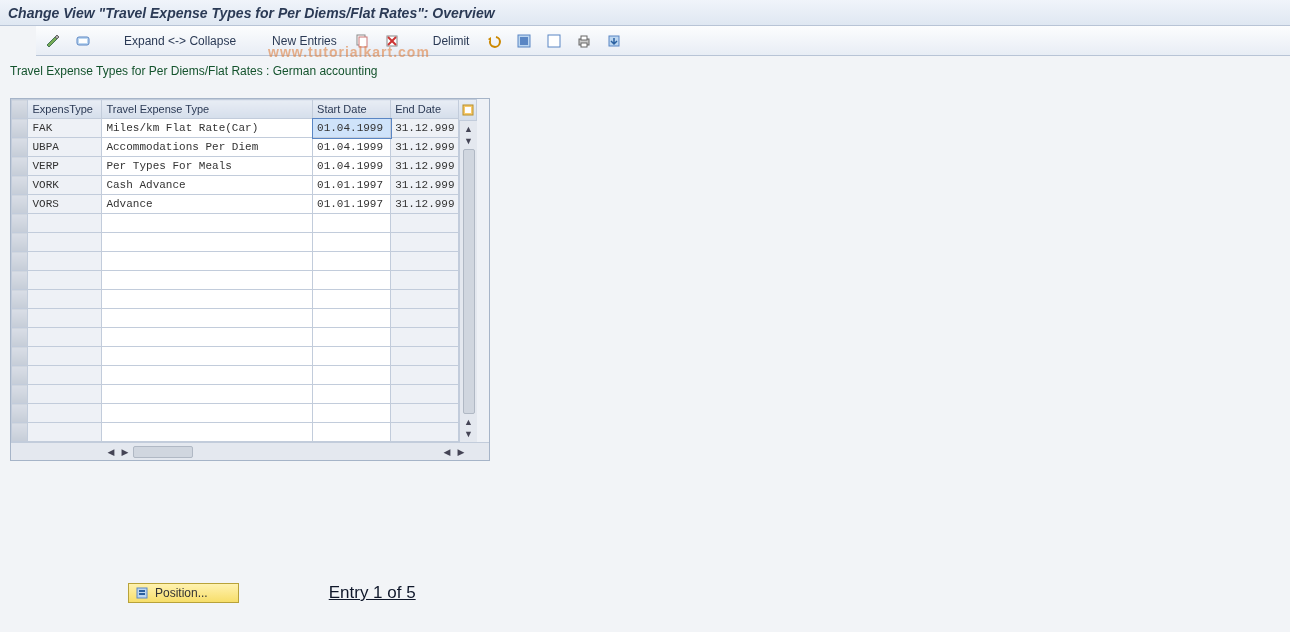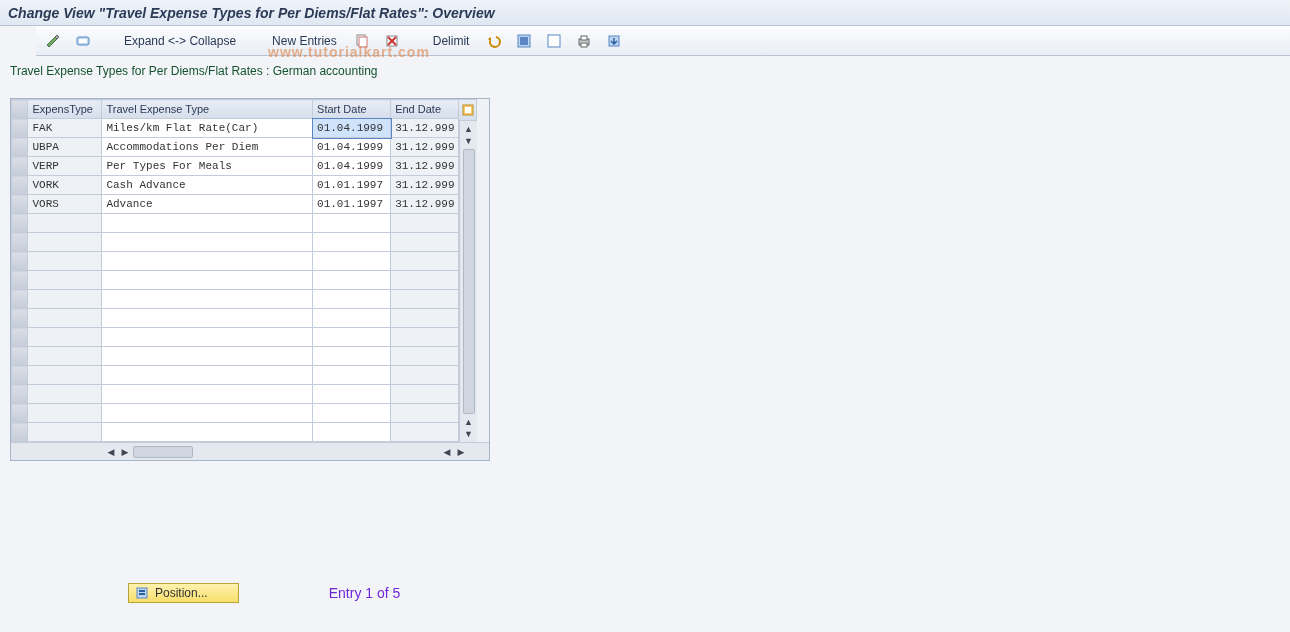--- a/index.html
+++ b/index.html
@@ -174,22 +174,23 @@
       color: #333;
       height: 20px;
     }
     .position-btn .pb-icon {
       width: 14px; height: 14px;
       display: inline-flex; align-items: center; justify-content: center;
       font-size: 11px;
       color: #2a60a0;
     }
     .entry-count {
-      color: #6d28d9;
-      font-size: 14px;
+      color: #0f172a;
+      font-size: 17px;
+      text-decoration: underline;
     }
     svg { display: block; }
   </style>
 </head>
 <body>
 
 <div class="title-bar">
   <span class="title-bar-text">Change View "Travel Expense Types for Per Diems/Flat Rates": Overview</span>
 </div>
 

